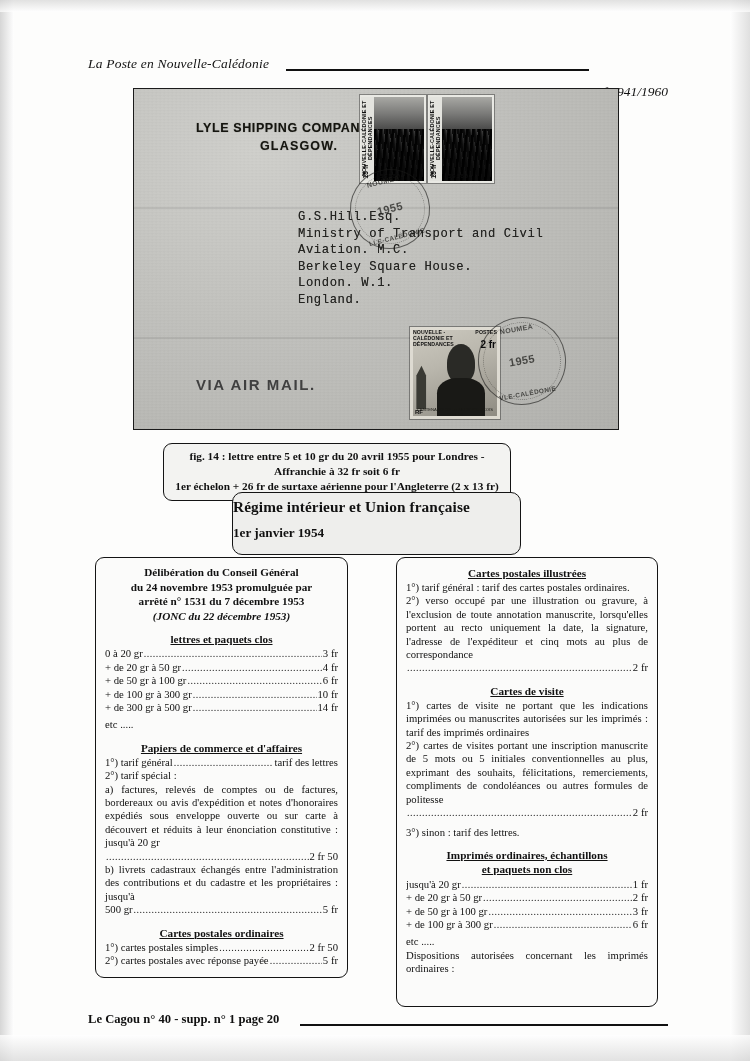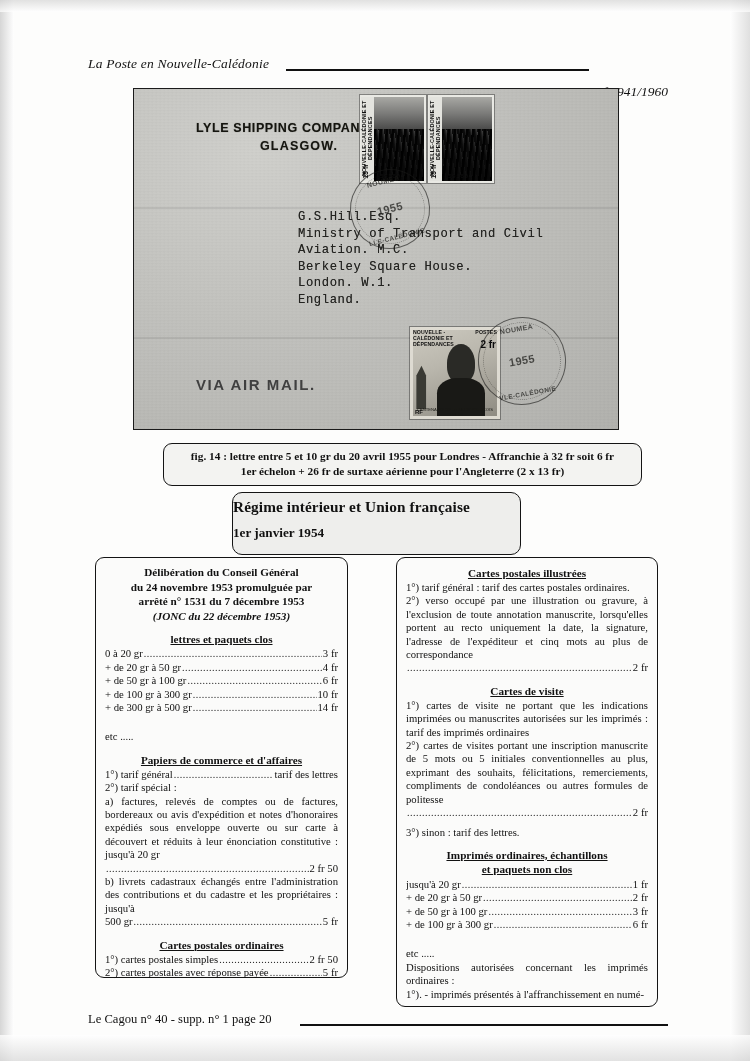--- a/index.html
+++ b/index.html
@@ -298,21 +298,21 @@
   .cancel-2 {
     left: 344px; top: 228px;
     width: 86px; height: 86px;
     transform: rotate(-10deg);
   }
 
   
   .fig-caption {
     position: absolute;
     left: 163px; top: 443px;
-    width: 479px;
+    width: 348px;
     box-sizing: border-box;
     border: 1.5px solid #141414;
     border-radius: 9px;
     background: #f3f3f1;
     padding: 5px 8px 6px 8px;
     text-align: center;
     font-family: "Liberation Serif", serif;
     font-weight: bold;
     font-size: 11.3px;
     line-height: 15px;
@@ -388,31 +388,31 @@
     flex: 1 1 auto;
     overflow: hidden;
     white-space: nowrap;
     letter-spacing: .5px;
     font-size: 10px;
     color: #222;
     margin: 0 1px;
   }
   .line .amt { flex: 0 0 auto; }
   .para { margin: 0; text-align: justify; }
-  .etc { margin-top: 16px; }
+  .etc { margin-top: 4px; }
 
   
   .footer {
     position: absolute;
     left: 88px; top: 1012px;
     width: 580px; height: 20px;
   }
   .footer .ftext {
     position: absolute; left: 0; top: 0;
-    font-weight: normal;
+    font-weight: bold;
     font-size: 12.6px;
     white-space: nowrap;
   }
   .footer .frule {
     position: absolute;
     left: 212px; right: 0; top: 12px;
     height: 2px;
     background: #111;
   }
 </style>
@@ -616,21 +616,20 @@
       <span class="amt">3 fr</span>
     </div>
     <div class="line">
       <span class="lbl">+ de 100 gr à 300 gr</span>
       <span class="dots">................................................................................</span>
       <span class="amt">6 fr</span>
     </div>
     <div class="etc">etc .....</div>
 
     <div class="para">Dispositions autorisées concernant les imprimés ordinaires :</div>
-    <div class="para">1°). - imprimés présentés à l'affranchissement en numé-</div>
   </div>
 
   <div class="footer">
     <div class="ftext">Le Cagou n° 40 - supp. n° 1 page 20</div>
     <div class="frule"></div>
   </div>
 
 </div>
 
 </body></html>

